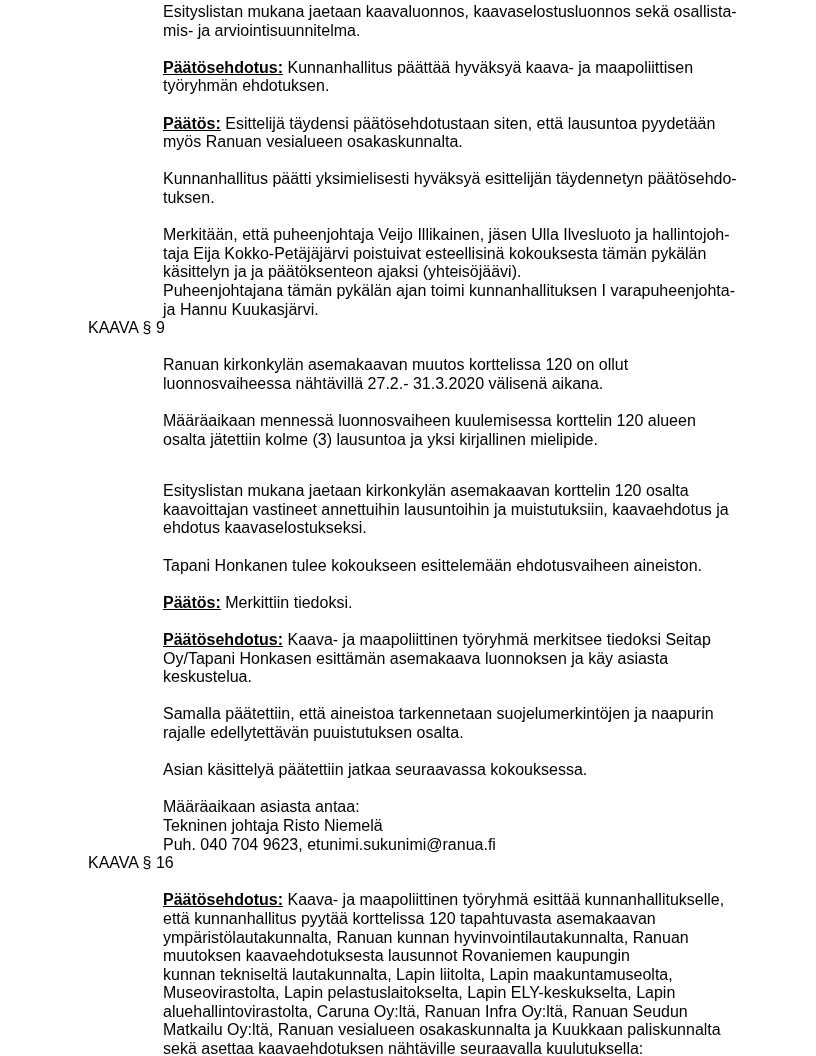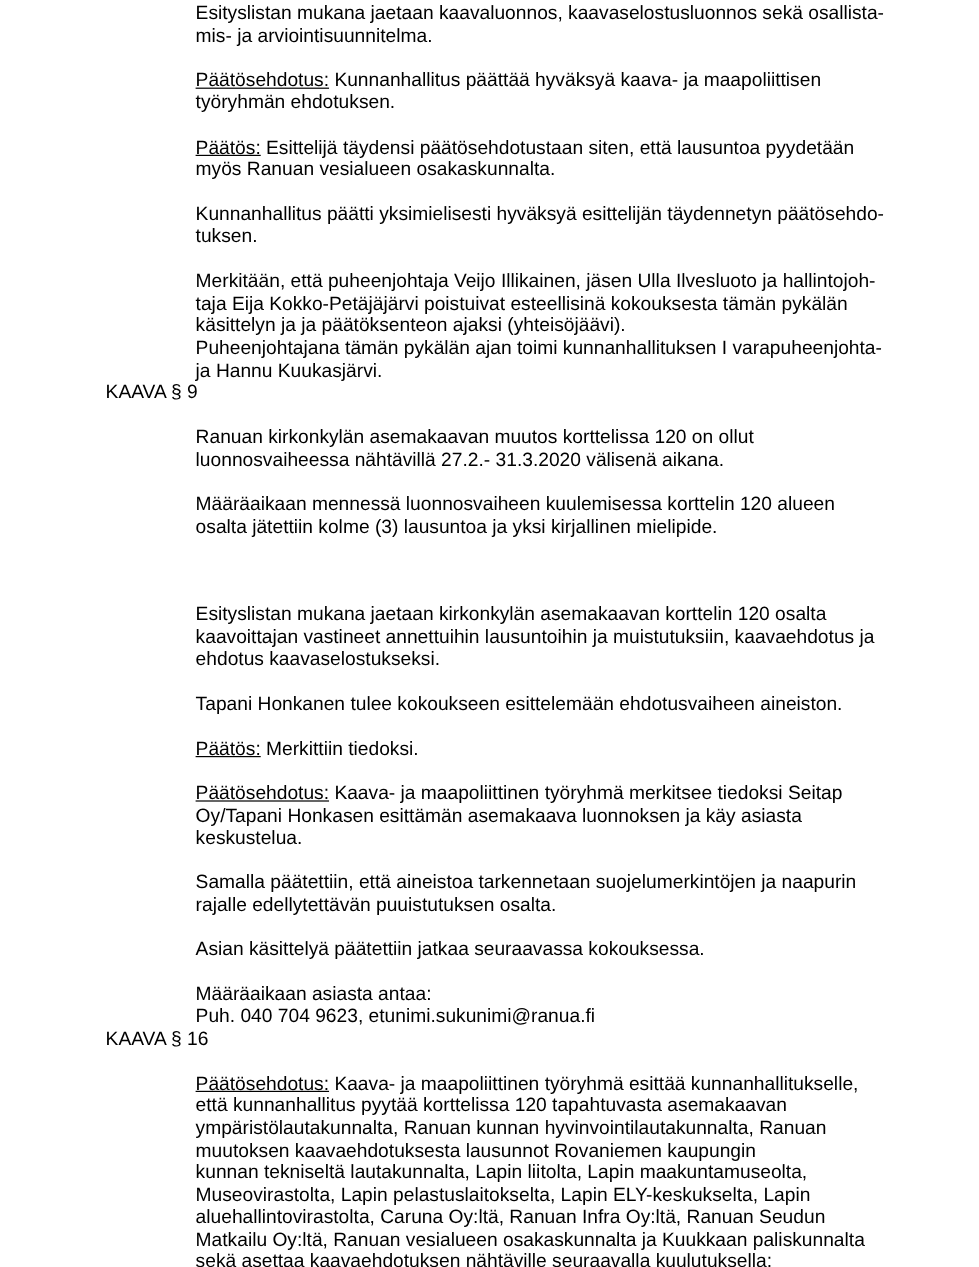--- a/index.html
+++ b/index.html
@@ -29,27 +29,27 @@
     margin-top: 0;
   }
   .block-para {
     margin-left: 163px;
   }
   .block-label {
     margin-left: 88px;
     margin-top: 0;
   }
   .block-para.extra-gap {
-    margin-top: 55px;
+    margin-top: 33px;
   }
   .line {
     white-space: pre;
   }
   .lead {
-    font-weight: normal;
+    font-weight: bold;
     text-decoration: underline;
     margin-top: 40px;
   }
 </style>
 </head>
 <body>
 
 <div class="page">
   <div class="content">
       <div class="block block-para">
@@ -102,20 +102,21 @@
       </div>
       <div class="block block-para">
         <div class="line">Samalla päätettiin, että aineistoa tarkennetaan suojelumerkintöjen ja naapurin</div>
         <div class="line">rajalle edellytettävän puuistutuksen osalta.</div>
       </div>
       <div class="block block-para">
         <div class="line">Asian käsittelyä päätettiin jatkaa seuraavassa kokouksessa.</div>
       </div>
       <div class="block block-para">
         <div class="line">Määräaikaan asiasta antaa:</div>
+        <div class="line">Tekninen johtaja Risto Niemelä</div>
         <div class="line">Puh. 040 704 9623, etunimi.sukunimi@ranua.fi</div>
       </div>
       <div class="block block-label">KAAVA § 16</div>
       <div class="block block-para">
         <div class="line"><span class="lead">Päätösehdotus:</span> Kaava- ja maapoliittinen työryhmä esittää kunnanhallitukselle,</div>
         <div class="line">että kunnanhallitus pyytää korttelissa 120 tapahtuvasta asemakaavan</div>
         <div class="line">ympäristölautakunnalta, Ranuan kunnan hyvinvointilautakunnalta, Ranuan</div>
         <div class="line">muutoksen kaavaehdotuksesta lausunnot Rovaniemen kaupungin</div>
         <div class="line">kunnan tekniseltä lautakunnalta, Lapin liitolta, Lapin maakuntamuseolta,</div>
         <div class="line">Museovirastolta, Lapin pelastuslaitokselta, Lapin ELY-keskukselta, Lapin</div>

